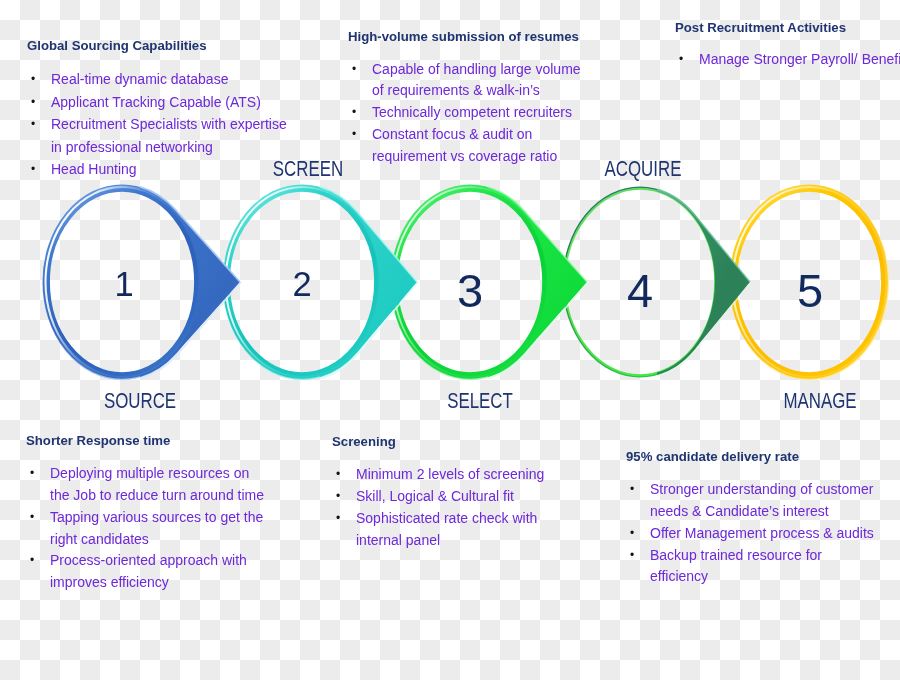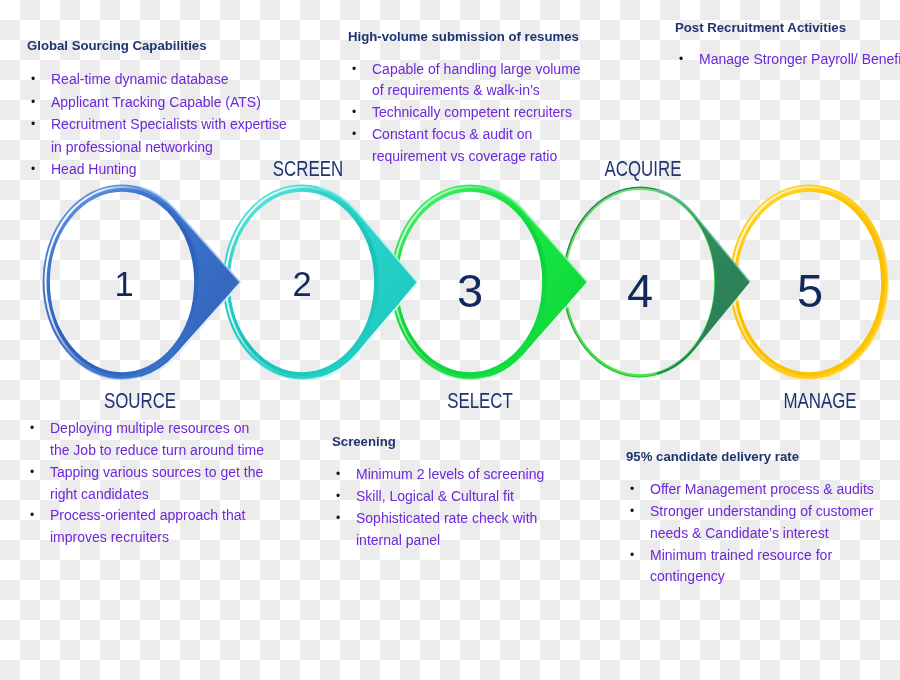--- a/index.html
+++ b/index.html
@@ -221,36 +221,37 @@
 </div>
 
 <div class="callout" id="co3" style="left:663px;top:20.5px;width:258px;">
   <div class="co-title">Post Recruitment Activities</div>
   <ul class="co-list">
     <li>Manage Stronger Payroll/ Benefits</li>
   </ul>
 </div>
 
 <div class="callout" style="left:14px;top:418px;width:256px;">
+  <div class="co-title">Shorter Response time</div>
   <ul class="co-list">
     <li>Deploying multiple resources on the Job to reduce turn around time</li>
     <li>Tapping various sources to get the right candidates</li>
-    <li>Process-oriented approach that improves recruiters</li>
+    <li>Process-oriented approach with improves efficiency</li>
   </ul>
 </div>
 
 <div class="callout" style="left:320px;top:419px;width:232px;">
   <div class="co-title">Screening</div>
   <ul class="co-list">
     <li>Minimum 2 levels of screening</li>
     <li>Skill, Logical &amp; Cultural fit</li>
     <li>Sophisticated rate check with internal panel</li>
   </ul>
 </div>
 
 <div class="callout" style="left:614px;top:434px;width:268px;">
   <div class="co-title">95% candidate delivery rate</div>
   <ul class="co-list">
+    <li>Stronger understanding of customer needs &amp; Candidate’s interest</li>
     <li>Offer Management process &amp; audits</li>
-    <li>Stronger understanding of customer needs &amp; Candidate’s interest</li>
-    <li>Minimum trained resource for contingency</li>
+    <li>Backup trained resource for efficiency</li>
   </ul>
 </div>
 
 </body></html>

